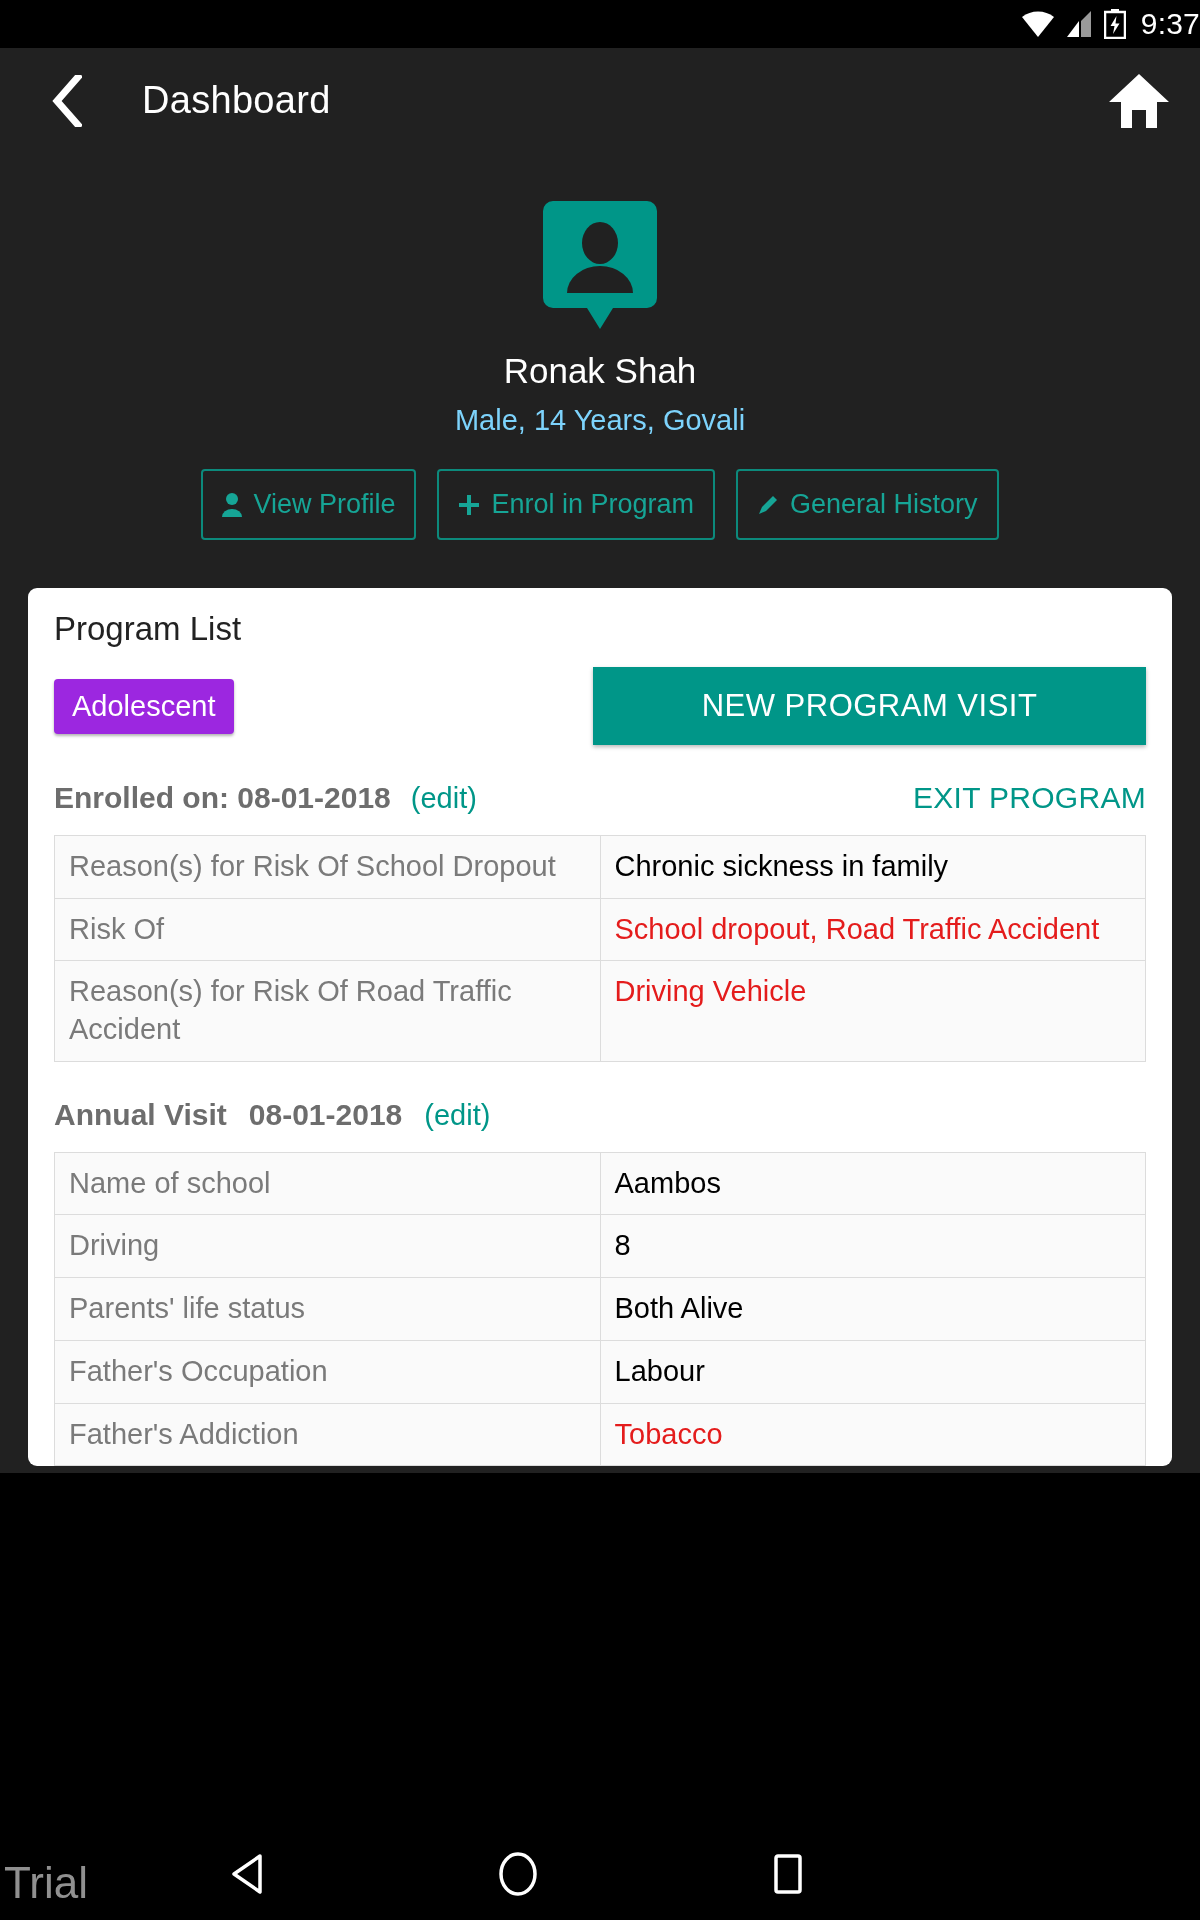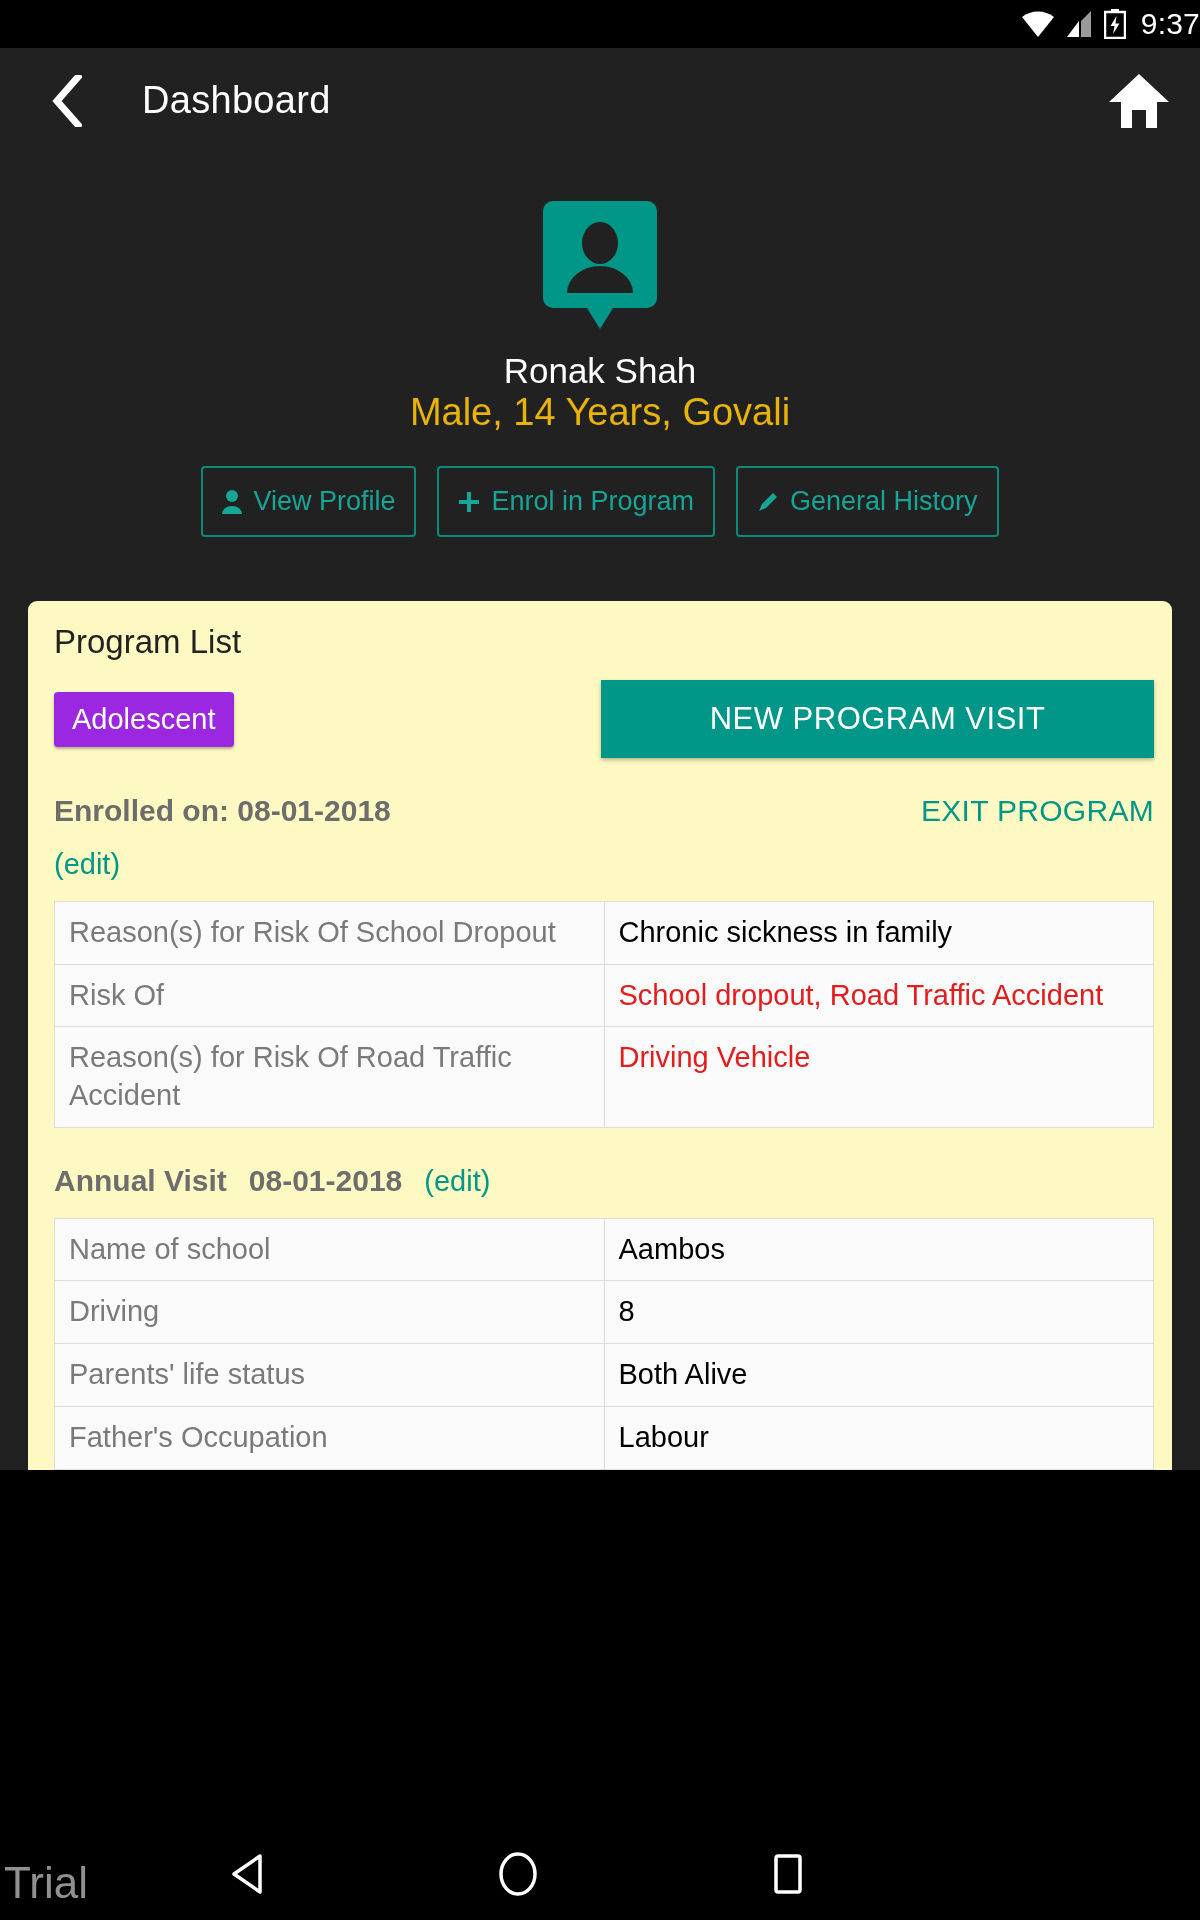--- a/index.html
+++ b/index.html
@@ -28,35 +28,35 @@
   .appbar .title{
     color:#fff; font-size:38px; font-weight:400; margin-left:46px; flex:1;
     letter-spacing:.3px;
   }
   .appbar .home{ width:62px; height:62px; display:flex; align-items:center; justify-content:center; cursor:pointer; }
   
   .hero{ background:#212121; padding-top:48px; padding-bottom:48px; text-align:center; }
   .avatar{ width:114px; height:134px; margin:0 auto; position:relative; }
   .avatar svg{ display:block; }
   .person-name{ color:#fff; font-size:35px; margin-top:16px; font-weight:400; }
-  .person-meta{ color:#eab308; font-size:38px; font-weight:400; }
+  .person-meta{ color:#7dd3fc; font-size:29px; margin-top:13px; font-weight:400; }
   .actions{
     margin-top:32px; display:flex; justify-content:center; gap:21px;
   }
   .act-btn{
     border:2px solid #0c8a7c; border-radius:4px; background:transparent;
     color:#16a596; font-size:27px; padding:18px 19px;
     display:flex; align-items:center; gap:11px; cursor:pointer;
     font-family:"Liberation Sans", sans-serif;
   }
   .act-btn .glyph{ display:flex; align-items:center; }
   
   .card{
-    background:#fef9c3; border-radius:9px; margin:16px 28px;
-    padding:22px 18px 0 26px; position:relative;
+    background:#ffffff; border-radius:9px; margin:0 28px;
+    padding:22px 26px 0 26px; position:relative;
   }
   .card-title{ font-size:33px; color:#222; font-weight:400; }
   .row-badge{
     display:flex; align-items:center; justify-content:space-between;
     margin-top:19px;
   }
   .badge{
     background:#9c27e0; color:#fff; font-size:29px;
     padding:11px 18px; border-radius:4px; font-weight:400;
     box-shadow:0 2px 3px rgba(0,0,0,.3);
@@ -65,21 +65,21 @@
     background:#009688; color:#fff; font-size:31px;
     padding:21px 0; width:553px; text-align:center; border:none;
     border-radius:0; cursor:pointer; letter-spacing:.5px;
     box-shadow:0 2px 4px rgba(0,0,0,.28);
     font-family:"Liberation Sans", sans-serif;
   }
   .enroll-row{
     display:flex; align-items:baseline; justify-content:space-between;
     margin-top:36px; margin-bottom:20px;
   }
-  .enroll-left{ display:flex; align-items:baseline; gap:20px;flex-direction:column; }
+  .enroll-left{ display:flex; align-items:baseline; gap:20px; }
   .enroll-label{ font-size:30px; color:#6d6d6d; font-weight:bold; }
   .link-edit{ font-size:29px; color:#009688; cursor:pointer; }
   .link-exit{ font-size:30px; color:#009688; cursor:pointer; letter-spacing:.3px; }
   
   table{ width:100%; border-collapse:collapse; table-layout:fixed; }
   table td{
     border:1px solid #dcdcdc; padding:12px 14px;
     font-size:29px; vertical-align:top; line-height:1.3;
     background:#fafafa;
   }

